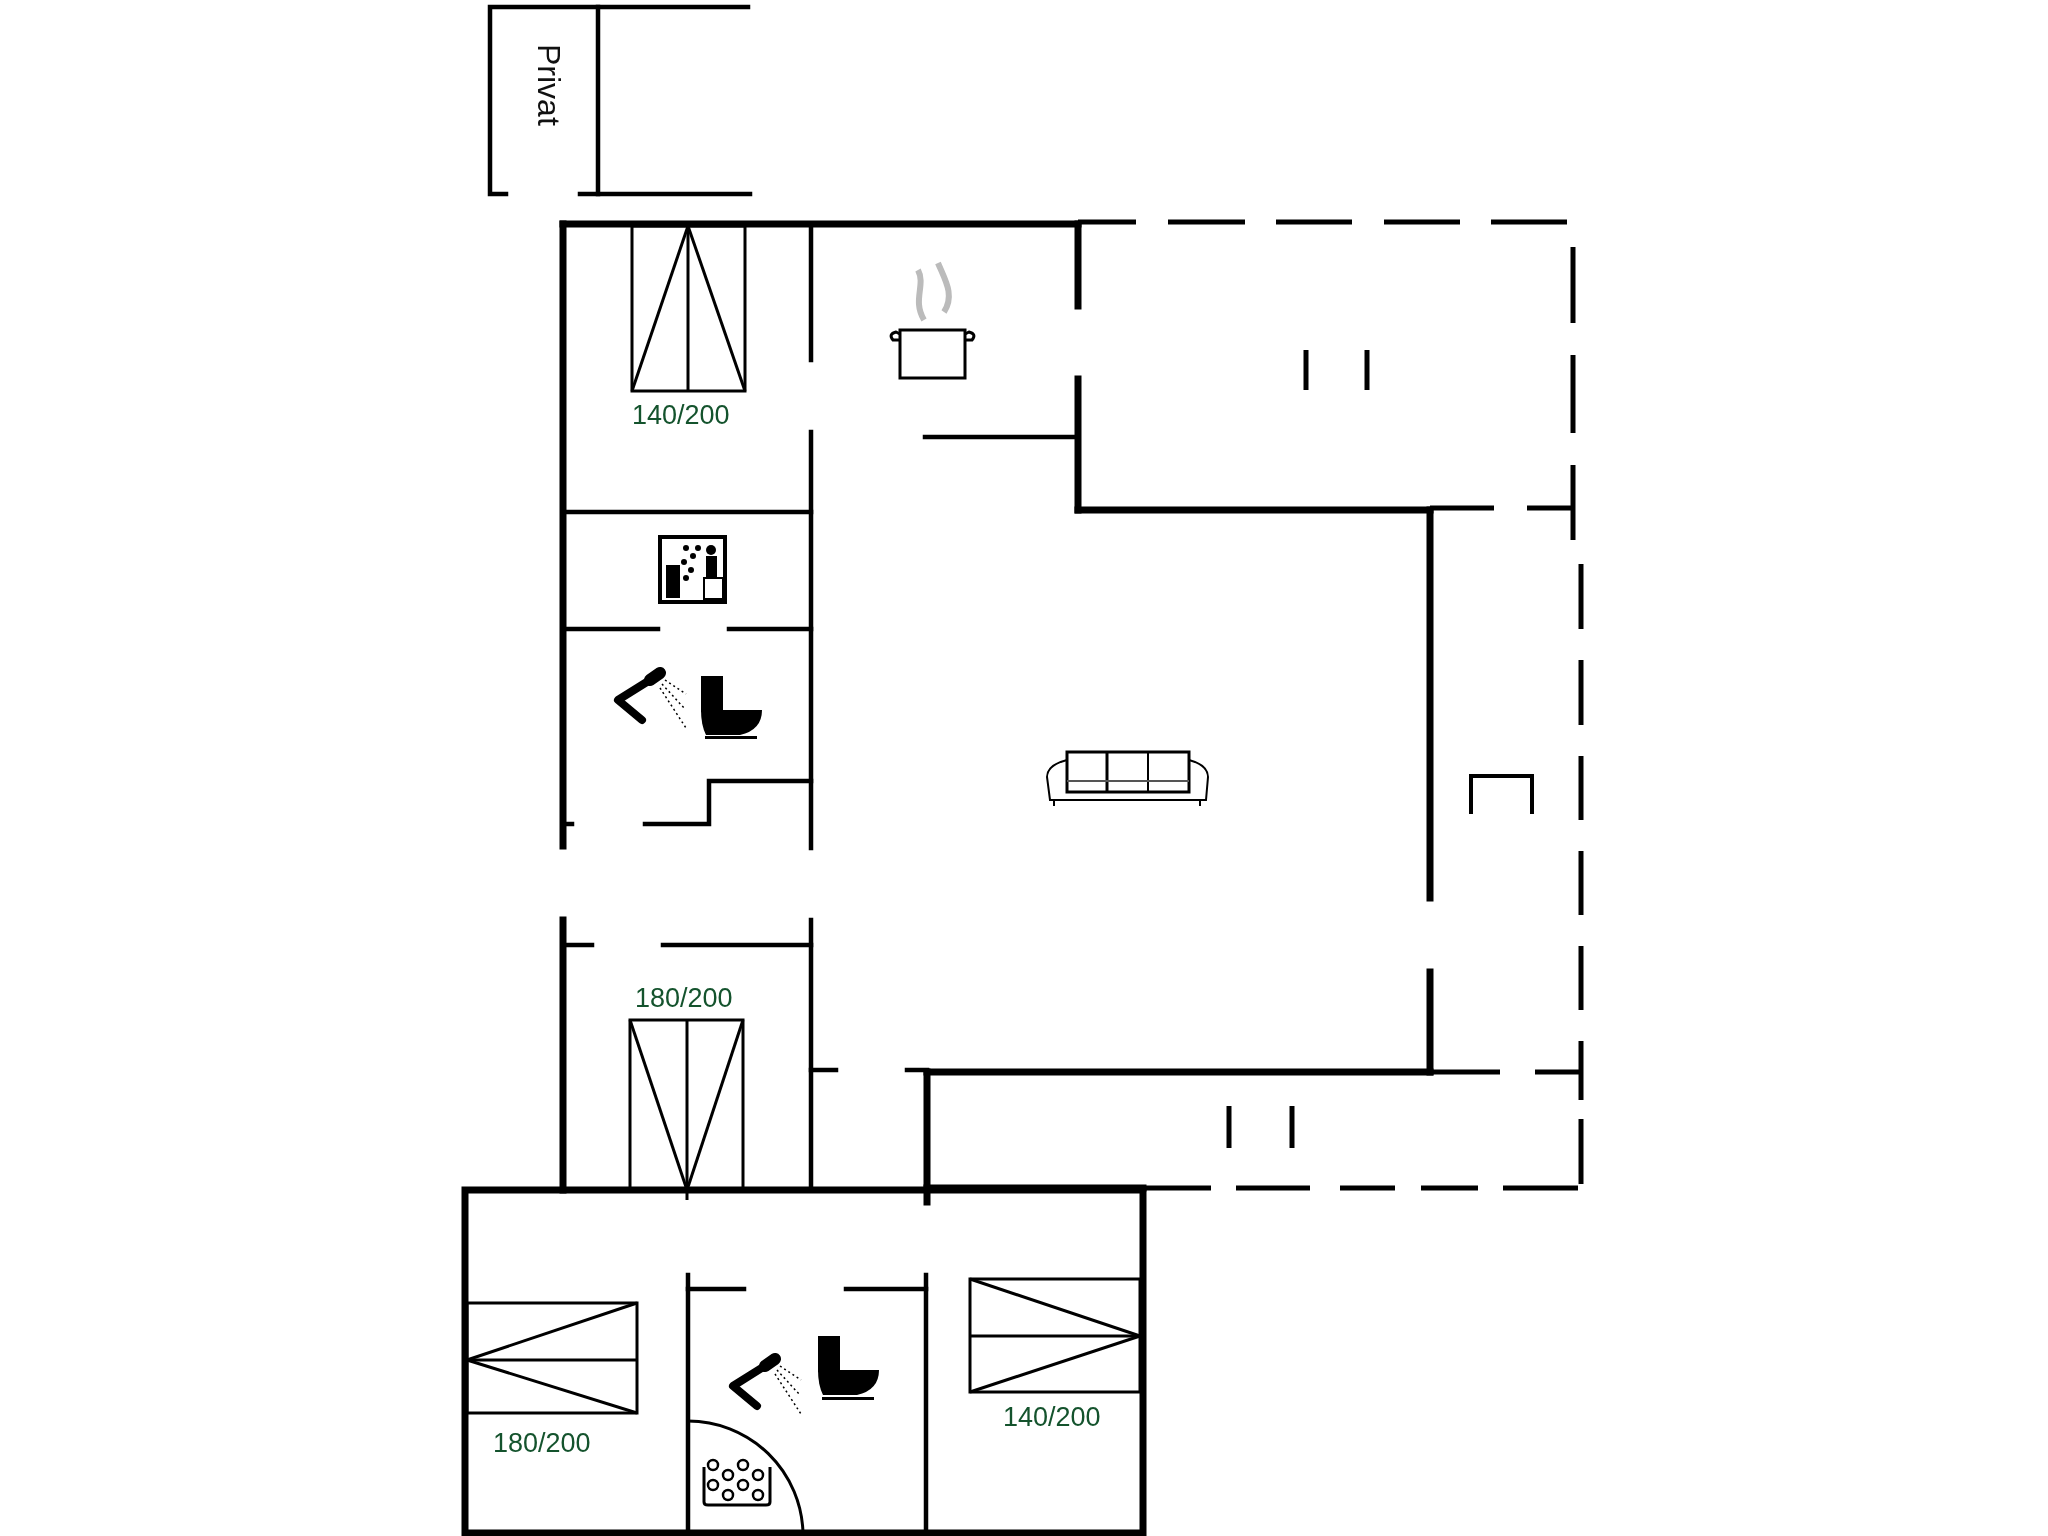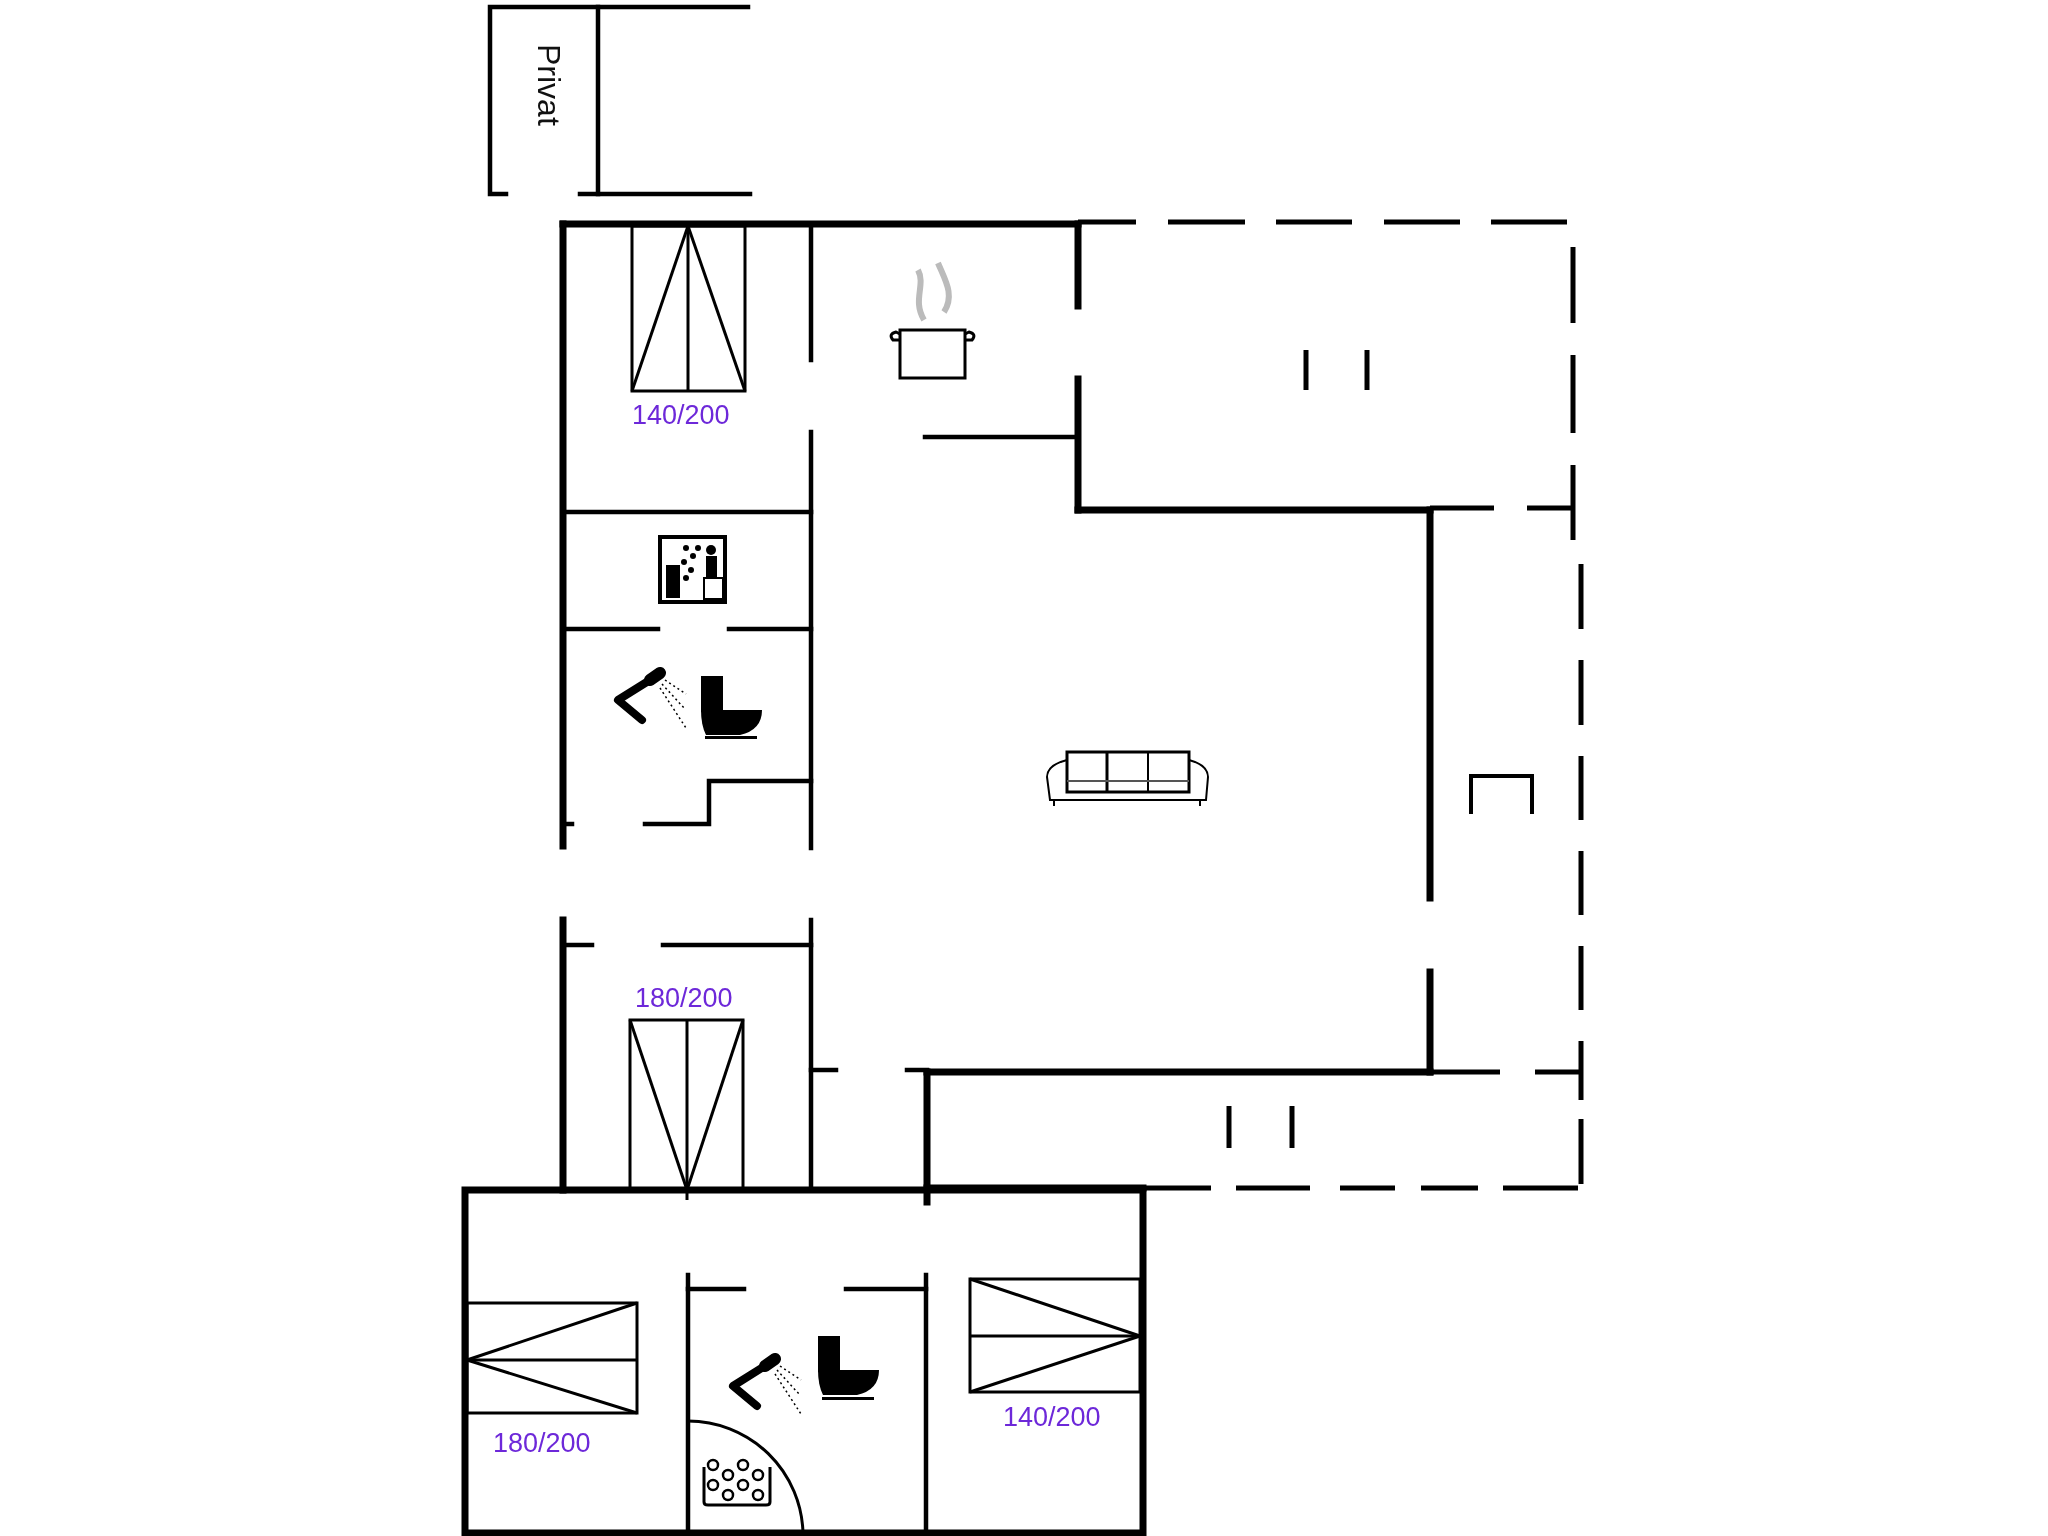--- a/index.html
+++ b/index.html
@@ -2,21 +2,21 @@
 <html><head>
 <meta charset="utf-8">
 <style>
   html, body { margin: 0; padding: 0; background: #ffffff; }
   body { width: 2048px; height: 1536px; overflow: hidden; position: relative; font-family: "Liberation Sans", sans-serif; }
   #plan { position: absolute; left: 0; top: 0; width: 2048px; height: 1536px; }
   .wall { stroke: #000; stroke-width: 7; fill: none; stroke-linecap: square; }
   .wall-thin { stroke: #000; stroke-width: 4.5; fill: none; stroke-linecap: square; }
   .line { stroke: #000; stroke-width: 3; fill: none; }
   .dash { stroke: #000; stroke-width: 5; fill: none; }
-  .label { position: absolute; font-size: 27px; color: #6d28d9; font-family: "Liberation Sans", sans-serif; white-space: nowrap; }
+  .label { position: absolute; font-size: 27px; color: #14532d; font-family: "Liberation Sans", sans-serif; white-space: nowrap; }
   .label-vertical { position: absolute; font-size: 32px; color: #111; transform: rotate(90deg); transform-origin: left top; white-space: nowrap; font-family: "Liberation Sans", sans-serif; }
 </style>
 </head>
 <body>
 
 <svg id="plan" viewBox="0 0 2048 1536" xmlns="http://www.w3.org/2000/svg">
 
   <g>
     <polyline class="wall-thin" points="748,7 490,7 490,194 506,194"></polyline>
     <line class="wall-thin" x1="598" y1="7" x2="598" y2="194"></line>

